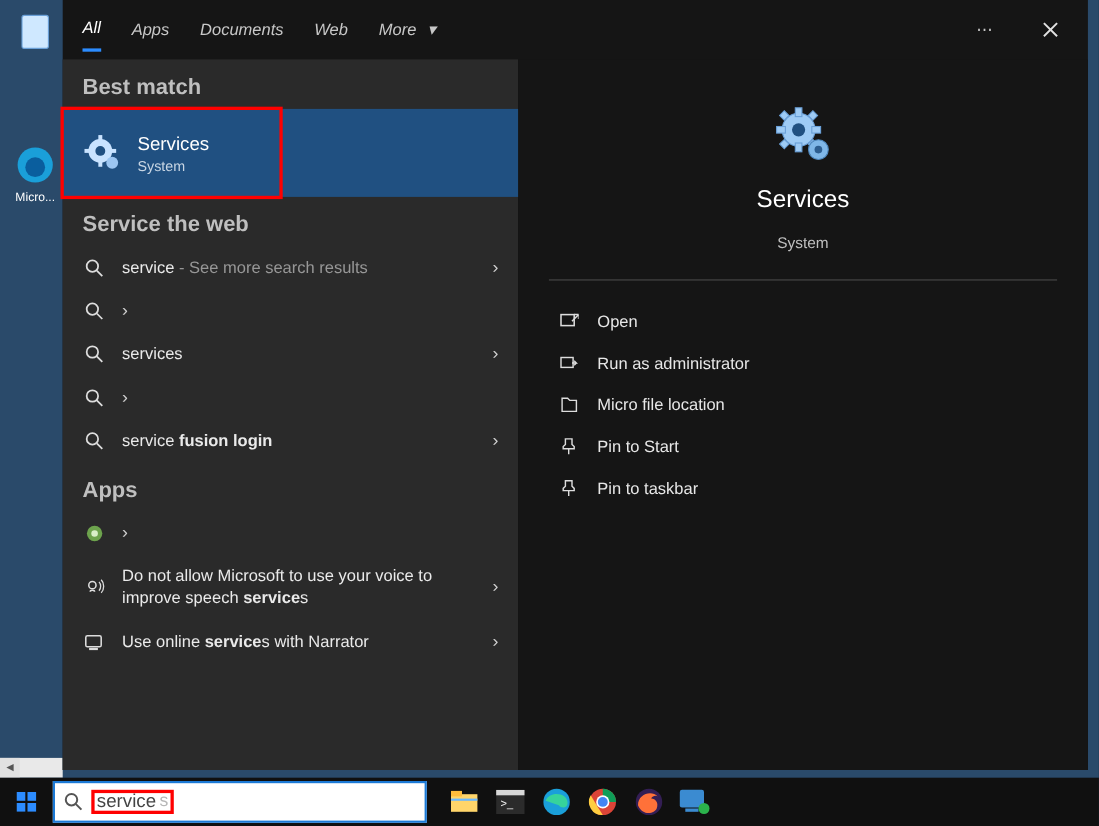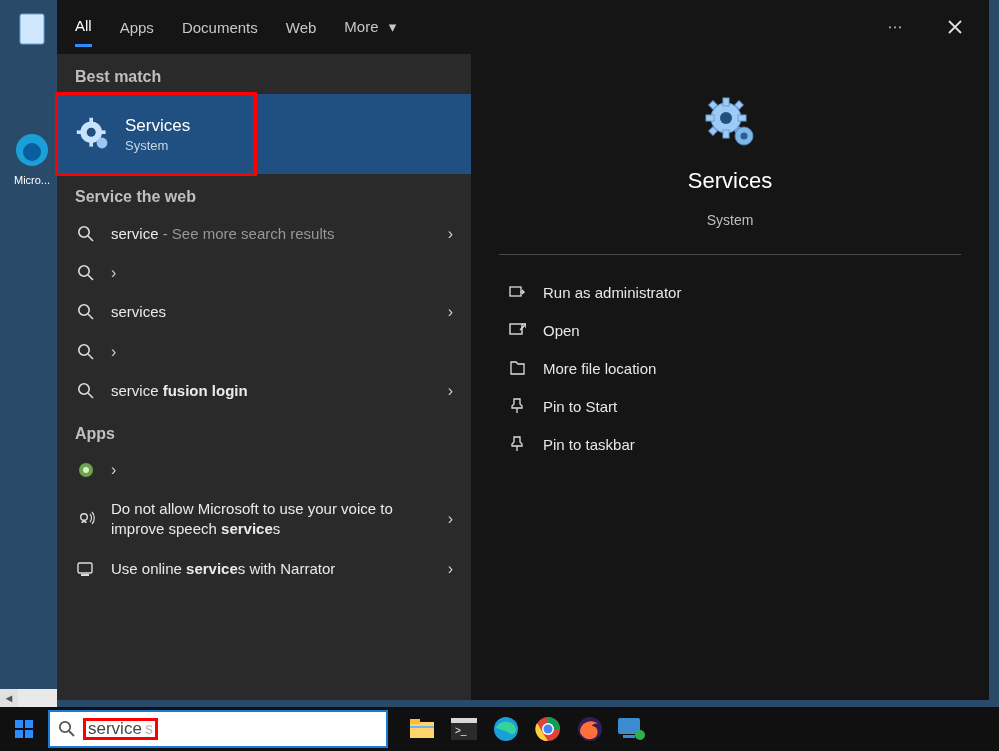--- a/index.html
+++ b/index.html
@@ -10,30 +10,30 @@
   .desktop { position: absolute; inset: 0; background: #2a4a6a; }
   .desktop-icon { position: absolute; left: 8px; width: 48px; text-align: center; color: #fff; font-size: 11px; }
   .desktop-icon svg { margin: 0 auto 4px; }
 
   
   .search-panel {
     position: absolute; left: 57px; top: 0; width: 932px; height: 700px;
     background: #151515; color: #ddd;
   }
   .tabs { display: flex; align-items: center; padding: 0 18px; height: 54px; gap: 28px; font-size: 15px; color: #c7c7c7; }
-  .tab { padding: 10px 0; cursor: pointer; }
+  .tab { padding: 10px 0; cursor: pointer; font-style: italic; }
   .tab.active { color: #fff; border-bottom: 3px solid #2c8cff; }
   .tabs .spacer { flex: 1; }
   .tabs .iconbtn { width: 32px; height: 32px; display: flex; align-items: center; justify-content: center; cursor: pointer; }
 
   .split { display: flex; height: calc(100% - 54px); }
   .left-pane { width: 414px; background: #2a2a2a; display: flex; flex-direction: column; }
   .right-pane { flex: 1; background: #151515; display: flex; flex-direction: column; align-items: stretch; padding-top: 40px; }
 
-  .section-label { font-size: 16px; font-weight: 600; color: #bfbfbf; padding: 14px 18px 8px; }
+  .section-label { font-size: 20px; font-weight: 600; color: #bfbfbf; padding: 14px 18px 8px; }
 
   .best-match {
     display: flex; align-items: center; gap: 14px;
     padding: 12px 18px; background: #205081; color: #fff; cursor: pointer;
     position: relative; height: 80px;
   }
   .red-box { outline: 3px solid #ff0000; outline-offset: -1px; }
   .best-match .bm-box { width: 198px; height: 80px; position: absolute; left: 0; top: 0; }
   .gear-blue { width: 36px; height: 36px; }
 
@@ -247,43 +247,43 @@
           <circle cx="42" cy="42" r="9" fill="#7fb7e8" stroke="#4d86bc"></circle>
           <circle cx="42" cy="42" r="3.5" fill="#2d5e90"></circle>
         </svg>
         <div class="right-title">Services</div>
         <div class="right-sub">System</div>
       </div>
       <div class="right-actions">
         <div class="action-row">
           <div class="action-icon">
               <svg width="18" height="18">
-                <rect x="2" y="4" width="11" height="9" stroke="#ddd" stroke-width="1.3" fill="none"></rect>
-                <path d="M12 9 l4 0 l-2 -2 M16 9 l-2 2" stroke="#ddd" stroke-width="1.2" fill="none"></path>
-              </svg>
-            </div>
-          <span>Run as administrator</span>
-        </div>
-        <div class="action-row">
-          <div class="action-icon">
-              <svg width="18" height="18">
                 <rect x="2" y="3" width="12" height="10" stroke="#ddd" stroke-width="1.4" fill="none"></rect>
                 <path d="M14 3 L18 3 L18 7" stroke="#ddd" stroke-width="1.4" fill="none"></path>
                 <line x1="18" y1="3" x2="12" y2="9" stroke="#ddd" stroke-width="1.4"></line>
               </svg>
             </div>
           <span>Open</span>
         </div>
         <div class="action-row">
           <div class="action-icon">
               <svg width="18" height="18">
+                <rect x="2" y="4" width="11" height="9" stroke="#ddd" stroke-width="1.3" fill="none"></rect>
+                <path d="M12 9 l4 0 l-2 -2 M16 9 l-2 2" stroke="#ddd" stroke-width="1.2" fill="none"></path>
+              </svg>
+            </div>
+          <span>Run as administrator</span>
+        </div>
+        <div class="action-row">
+          <div class="action-icon">
+              <svg width="18" height="18">
                 <path d="M3 3h5l2 2h6v10H3z" stroke="#ddd" stroke-width="1.3" fill="none"></path>
               </svg>
             </div>
-          <span>More file location</span>
+          <span>Micro file location</span>
         </div>
         <div class="action-row">
           <div class="action-icon">
               <svg width="18" height="18">
                 <path d="M6 2h6v5l2 2v2H4v-2l2-2z M9 11v5" stroke="#ddd" stroke-width="1.3" fill="none"></path>
               </svg>
             </div>
           <span>Pin to Start</span>
         </div>
         <div class="action-row">

